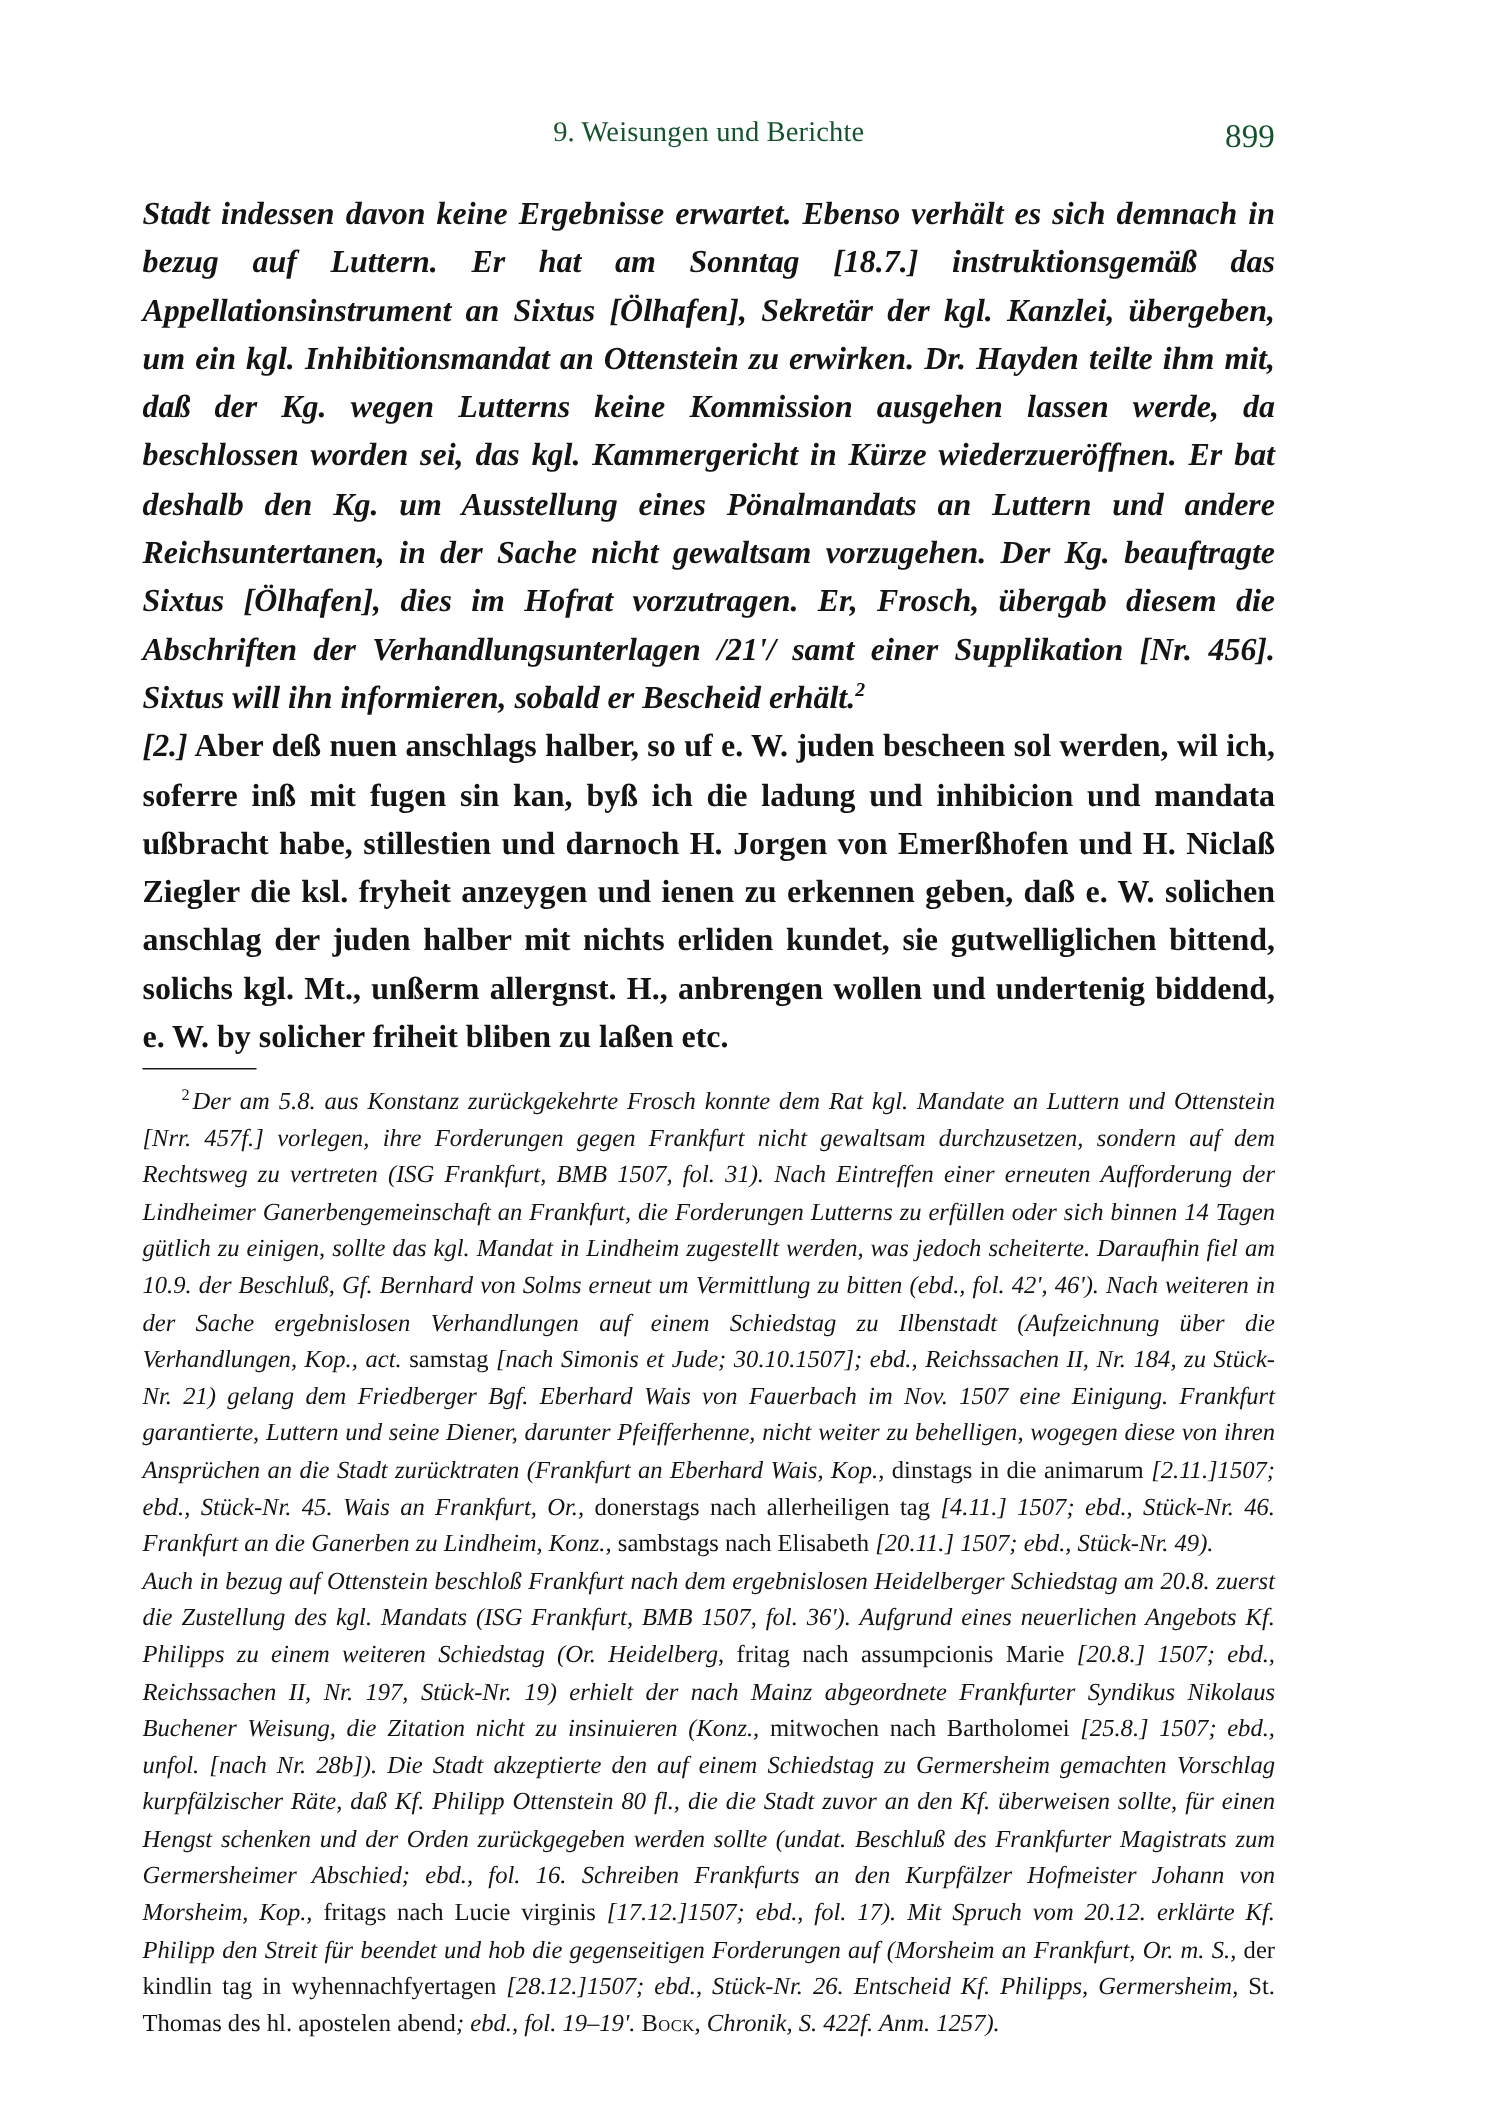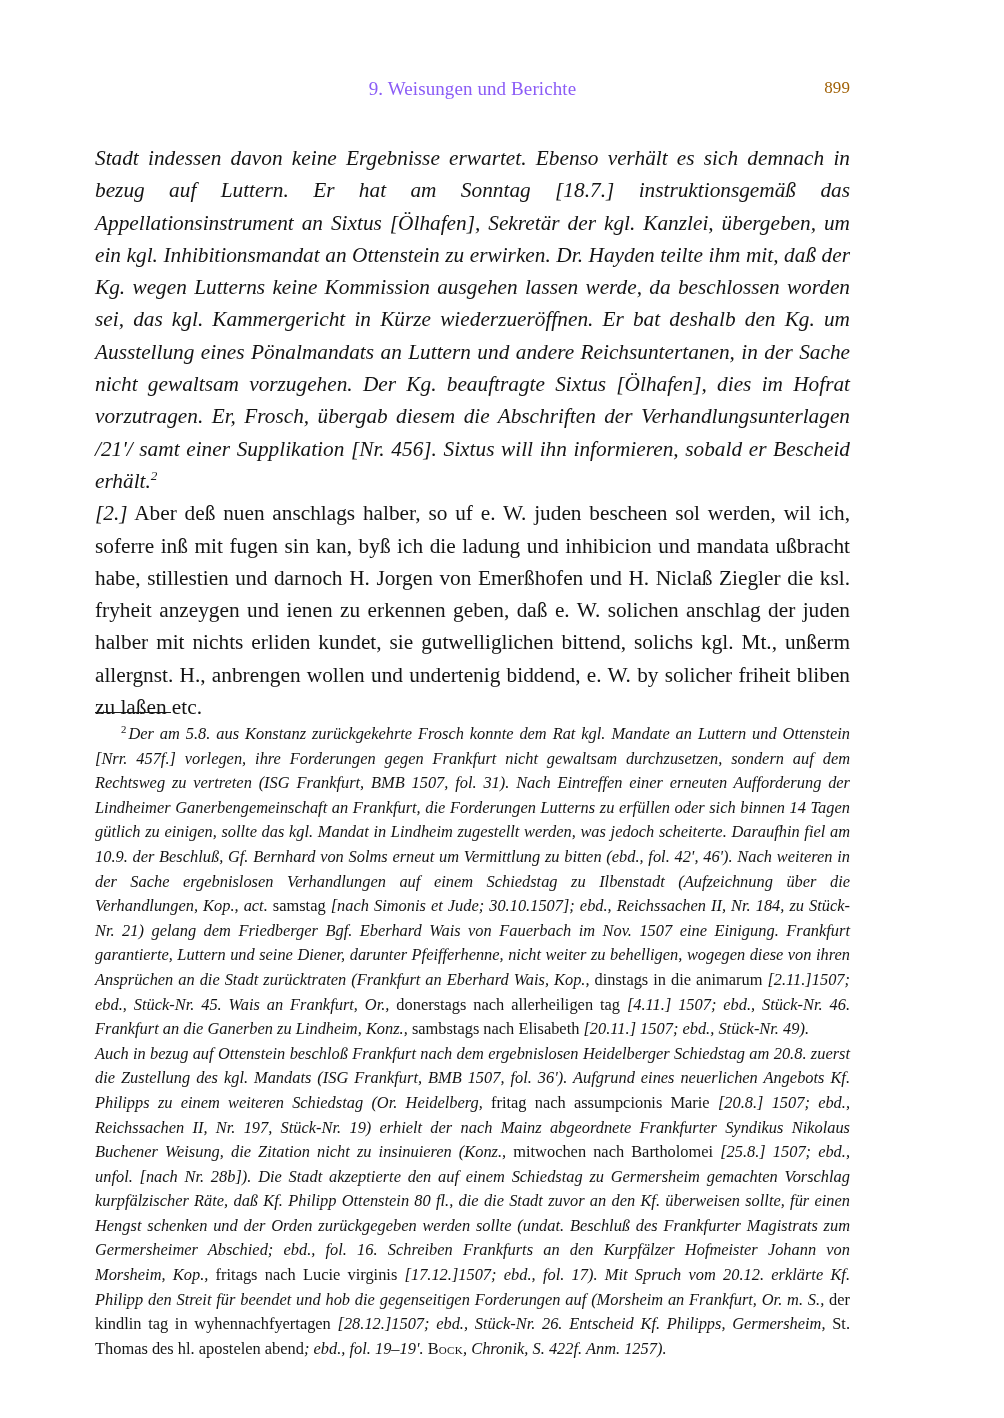--- a/index.html
+++ b/index.html
@@ -35,33 +35,34 @@
     align-items: baseline;
     justify-content: center;
     position: relative;
     font-size: 19px;
     line-height: 1.2;
     letter-spacing: 0.1px;
     height: 26px;
   }
   .runhead-title {
     font-size: 19px;
-    color: #8b5cf6;
+    color: #14532d;
   }
   .runhead-page {
     position: absolute;
     right: 0;
     top: 0;
-    font-size: 17px;
-    color: #a16207;
+    font-size: 22px;
+    color: #14532d;
   }
 
   
   .body-block {
-    margin-top: 38px;
+    margin-top: 22px;
+    font-weight: bold;
   }
   p.para {
     margin: 0;
     text-align: justify;
     text-justify: inter-word;
     font-size: 21.3px;
     line-height: 32.3px;
     hyphens: none;
   }
   p.para.italic {

